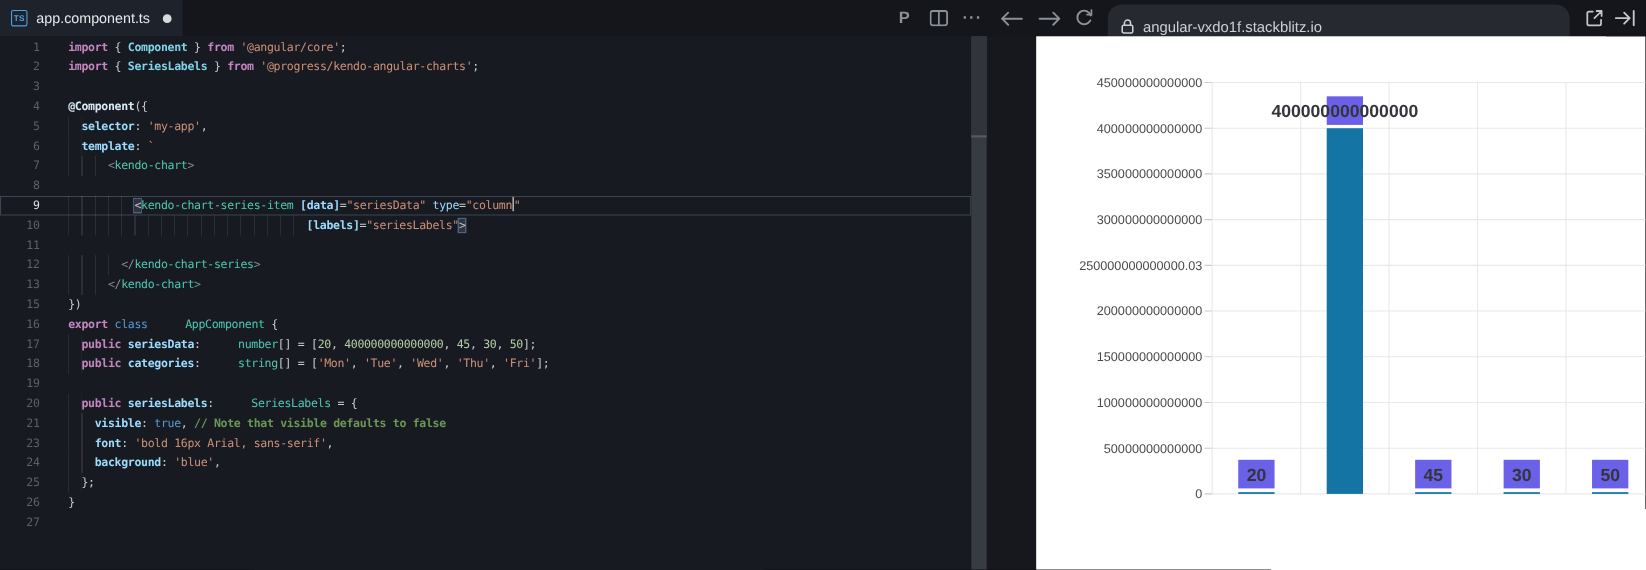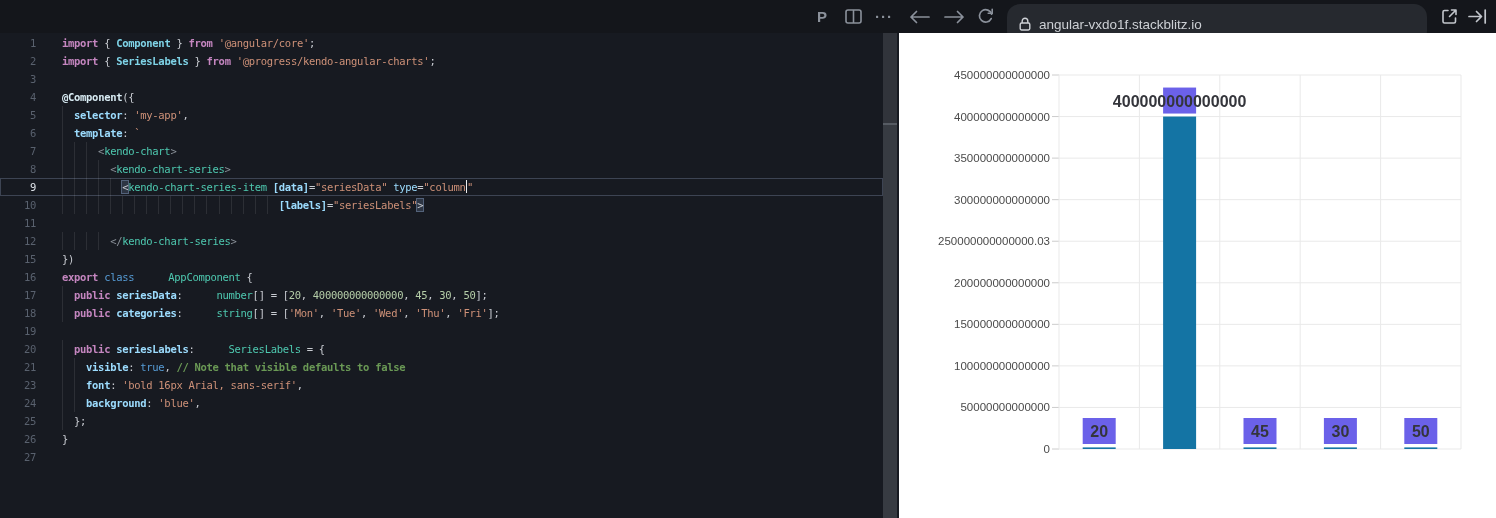--- a/index.html
+++ b/index.html
@@ -49,27 +49,32 @@
   .tag{color:#4ec9b0;}
   .br{color:#8a9199;}
   .mb{color:#c9ccd2;background:rgba(95,115,145,.30);box-shadow:0 0 0 1px #53627a;}
   .caret{display:inline-block;width:1.5px;height:13px;background:#eceef0;vertical-align:-2px;}
 
   .ed-scrollbar{position:absolute;left:883px;top:33px;width:14px;height:485px;background:#373b42;}
   .ed-thumb{position:absolute;left:0;top:0;width:14px;height:92px;background:#31343b;
             border-bottom:2px solid #565b63;cursor:grab;}
 
   
-  .preview{position:absolute;left:899px;top:33px;width:518px;height:485px;background:#a3a3a3;}
+  .preview{position:absolute;left:942px;top:33px;width:518px;height:485px;background:#a3a3a3;}
 </style>
 </head>
 <body>
 <div id="stage">
 
   <div class="topbar">
+    <div class="tab">
+      <span class="ts-badge">TS</span>
+      <span class="tab-name">app.component.ts</span>
+      <span class="mod-dot"></span>
+    </div>
 
     <div class="tb-ico" style="left:810px;width:24px;font-weight:bold;font-size:15px;">
       <span>P</span>
     </div>
 
     <div class="tb-ico" style="left:841px;width:24px;">
       <svg width="17" height="15" viewBox="0 0 17 15">
         <rect x="1" y="1" width="15" height="13" rx="2" fill="none" stroke="currentColor" stroke-width="1.6"></rect>
         <line x1="8.5" y1="1" x2="8.5" y2="14" stroke="currentColor" stroke-width="1.6"></line>
       </svg>
@@ -122,25 +127,26 @@
 
   <div class="editor">
     <div>
         <div class="line"><span class="ln">1</span><span class="codeline"><span class="kw">import</span><span class="pl"> { </span><span class="imp">Component</span><span class="pl"> } </span><span class="kw">from</span><span class="pl"> </span><span class="str">'@angular/core'</span><span class="pl">;</span></span></div>
         <div class="line"><span class="ln">2</span><span class="codeline"><span class="kw">import</span><span class="pl"> { </span><span class="imp">SeriesLabels</span><span class="pl"> } </span><span class="kw">from</span><span class="pl"> </span><span class="str">'@progress/kendo-angular-charts'</span><span class="pl">;</span></span></div>
         <div class="line"><span class="ln">3</span><span class="codeline"></span></div>
         <div class="line"><span class="ln">4</span><span class="codeline"><span class="dec">@Component</span><span class="pl">({</span></span></div>
         <div class="line"><span class="ln">5</span><span class="codeline"><span class="ind" style="width: 12.04px;"></span><span class="prop">selector</span><span class="pl">: </span><span class="str">'my-app'</span><span class="pl">,</span></span></div>
         <div class="line"><span class="ln">6</span><span class="codeline"><span class="ind" style="width: 12.04px;"></span><span class="prop">template</span><span class="pl">: </span><span class="str">`</span></span></div>
         <div class="line"><span class="ln">7</span><span class="codeline"><span class="ind" style="width: 36.12px;"></span><span class="br">&lt;</span><span class="tag">kendo-chart</span><span class="br">&gt;</span></span></div>
-        <div class="line"><span class="ln">8</span><span class="codeline"><span class="ind" style="width: 48.16px;"></span><span class="br">&lt;</span><span class="tag">kendo-chart-series</span><span class="br">&gt;</span></span></div>
+        <div class="line"><span class="ln">8</span></div>
         <div class="line active"><span class="ln">9</span><span class="codeline"><span class="ind" style="width: 60.2px;"></span><span class="mb">&lt;</span><span class="tag">kendo-chart-series-item</span><span class="pl"> </span><span class="attr">[data]</span><span class="pl">=</span><span class="str">"seriesData"</span><span class="pl"> </span><span class="attr2">type</span><span class="pl">=</span><span class="str">"column</span><span class="caret"></span><span class="str">"</span></span></div>
         <div class="line"><span class="ln">10</span><span class="codeline"><span class="ind" style="width: 216.72px;"></span><span class="attr">[labels]</span><span class="pl">=</span><span class="str">"seriesLabels"</span><span class="mb">&gt;</span></span></div>
         <div class="line"><span class="ln">11</span></div>
         <div class="line"><span class="ln">12</span><span class="codeline"><span class="ind" style="width: 48.16px;"></span><span class="br">&lt;/</span><span class="tag">kendo-chart-series</span><span class="br">&gt;</span></span></div>
+        <div class="line"><span class="ln">13</span><span class="codeline"><span class="ind" style="width: 36.12px;"></span><span class="br">&lt;/</span><span class="tag">kendo-chart</span><span class="br">&gt;</span></span></div>
         <div class="line"><span class="ln">15</span><span class="codeline"><span class="pl">})</span></span></div>
         <div class="line"><span class="ln">16</span><span class="codeline"><span class="kw">export</span><span class="pl"> </span><span class="kb">class</span><span class="pl"> </span><span class="ty">AppComponent</span><span class="pl"> {</span></span></div>
         <div class="line"><span class="ln">17</span><span class="codeline"><span class="ind" style="width: 12.04px;"></span><span class="kw">public</span><span class="pl"> </span><span class="prop">seriesData</span><span class="pl">: </span><span class="ty">number</span><span class="pl">[] = [</span><span class="num">20</span><span class="pl">, </span><span class="num">400000000000000</span><span class="pl">, </span><span class="num">45</span><span class="pl">, </span><span class="num">30</span><span class="pl">, </span><span class="num">50</span><span class="pl">];</span></span></div>
         <div class="line"><span class="ln">18</span><span class="codeline"><span class="ind" style="width: 12.04px;"></span><span class="kw">public</span><span class="pl"> </span><span class="prop">categories</span><span class="pl">: </span><span class="ty">string</span><span class="pl">[] = [</span><span class="str">'Mon'</span><span class="pl">, </span><span class="str">'Tue'</span><span class="pl">, </span><span class="str">'Wed'</span><span class="pl">, </span><span class="str">'Thu'</span><span class="pl">, </span><span class="str">'Fri'</span><span class="pl">];</span></span></div>
         <div class="line"><span class="ln">19</span><span class="codeline"></span></div>
         <div class="line"><span class="ln">20</span><span class="codeline"><span class="ind" style="width: 12.04px;"></span><span class="kw">public</span><span class="pl"> </span><span class="prop">seriesLabels</span><span class="pl">: </span><span class="ty">SeriesLabels</span><span class="pl"> = {</span></span></div>
         <div class="line"><span class="ln">21</span><span class="codeline"><span class="ind" style="width: 24.08px;"></span><span class="prop">visible</span><span class="pl">: </span><span class="kb">true</span><span class="pl">, </span><span class="cm">// Note that visible defaults to false</span></span></div>
         <div class="line"><span class="ln">23</span><span class="codeline"><span class="ind" style="width: 24.08px;"></span><span class="prop">font</span><span class="pl">: </span><span class="str">'bold 16px Arial, sans-serif'</span><span class="pl">,</span></span></div>
         <div class="line"><span class="ln">24</span><span class="codeline"><span class="ind" style="width: 24.08px;"></span><span class="prop">background</span><span class="pl">: </span><span class="str">'blue'</span><span class="pl">,</span></span></div>
         <div class="line"><span class="ln">25</span><span class="codeline"><span class="ind" style="width: 12.04px;"></span><span class="pl">};</span></span></div>

